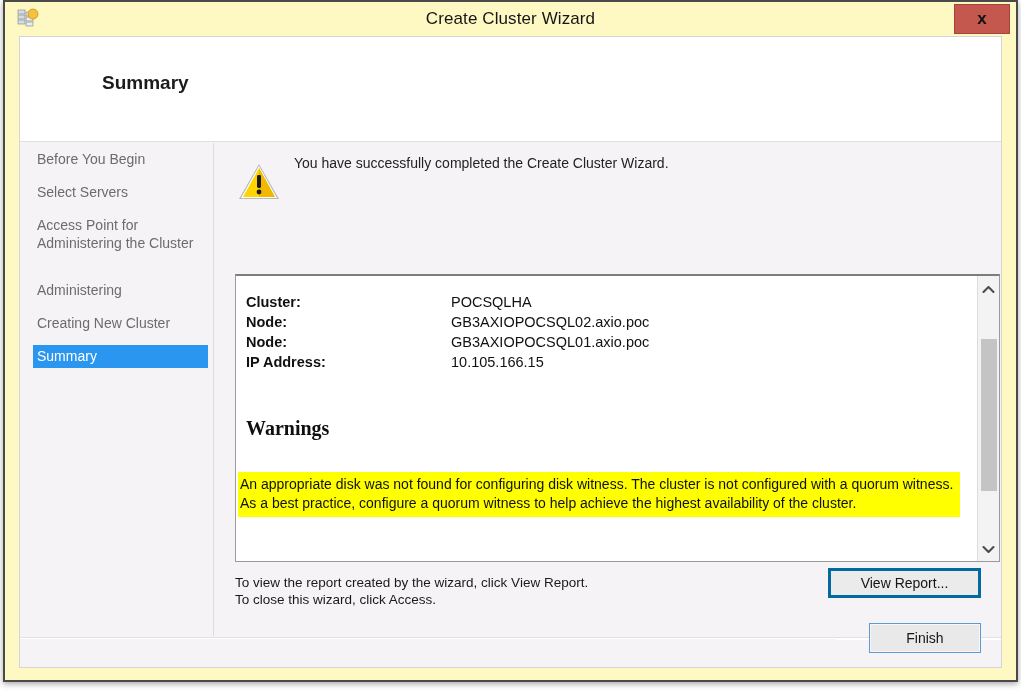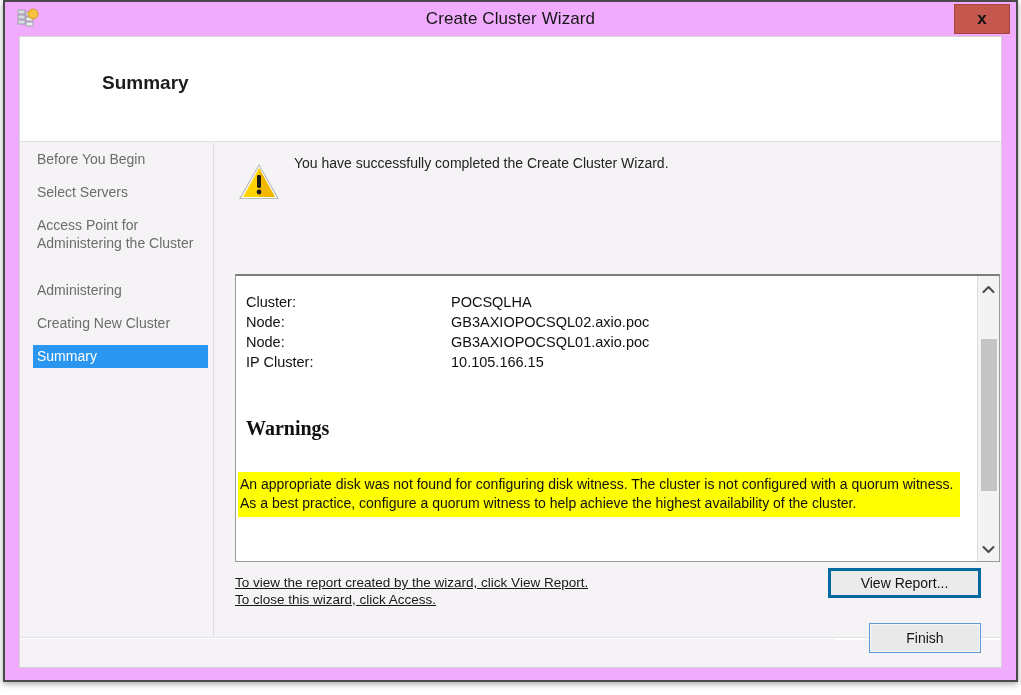--- a/index.html
+++ b/index.html
@@ -29,21 +29,21 @@
     background: #ffffff;
     overflow: hidden;
   }
 
   
   #dialog-window {
     position: absolute;
     left: 3px; top: 0px;
     width: 1015px;
     height: 682px;
-    background: #f0abfc;
+    background: #fef9c3;
     border: 2px solid #4a4a4a;
     box-sizing: border-box;
     box-shadow: 0 2px 6px rgba(0,0,0,0.35);
   }
 
   
   #title-bar {
     position: absolute;
     left: 0; top: 0;
     width: 1011px;
@@ -194,21 +194,21 @@
   }
   #report-table td {
     font-size: 14.5px;
     color: #111111;
     font-family: "Liberation Sans", sans-serif;
     padding: 1px 0 3px 0;
     vertical-align: top;
     white-space: nowrap;
   }
   #report-table td.key {
-    font-weight: normal;
+    font-weight: bold;
     padding-right: 10px;
     width: 195px;
   }
   #warnings-heading {
     position: absolute;
     left: 10px; top: 141px;
     font-size: 20px;
     font-weight: bold;
     color: #0f0f0f;
     font-family: "Liberation Serif", serif;
@@ -259,21 +259,20 @@
   }
 
   
   #hint-text {
     position: absolute;
     left: 20px; top: 431px;
     font-size: 13.5px;
     color: #1a1a1a;
     line-height: 17px;
     font-family: "Liberation Sans", sans-serif;
-    text-decoration: underline;
   }
   #view-report-button {
     position: absolute;
     left: 613px; top: 425px;
     width: 153px;
     height: 30px;
     background: #ebebeb;
     border: 3px solid #0369a1;
     box-sizing: border-box;
     font-size: 14px;
@@ -391,21 +390,21 @@
             </tr>
             <tr>
               <td class="key">Node:</td>
               <td class="val">GB3AXIOPOCSQL02.axio.poc</td>
             </tr>
             <tr>
               <td class="key">Node:</td>
               <td class="val">GB3AXIOPOCSQL01.axio.poc</td>
             </tr>
             <tr>
-              <td class="key">IP Cluster:</td>
+              <td class="key">IP Address:</td>
               <td class="val">10.105.166.15</td>
             </tr>
           </tbody>
             </table>
 
           <div id="warnings-heading">Warnings</div>
           <div id="warning-block">An appropriate disk was not found for configuring disk witness. The cluster is not configured with a quorum witness. As a best practice, configure a quorum witness to help achieve the highest availability of the cluster.</div>
         </div>
 
         <div id="report-scrollbar">

